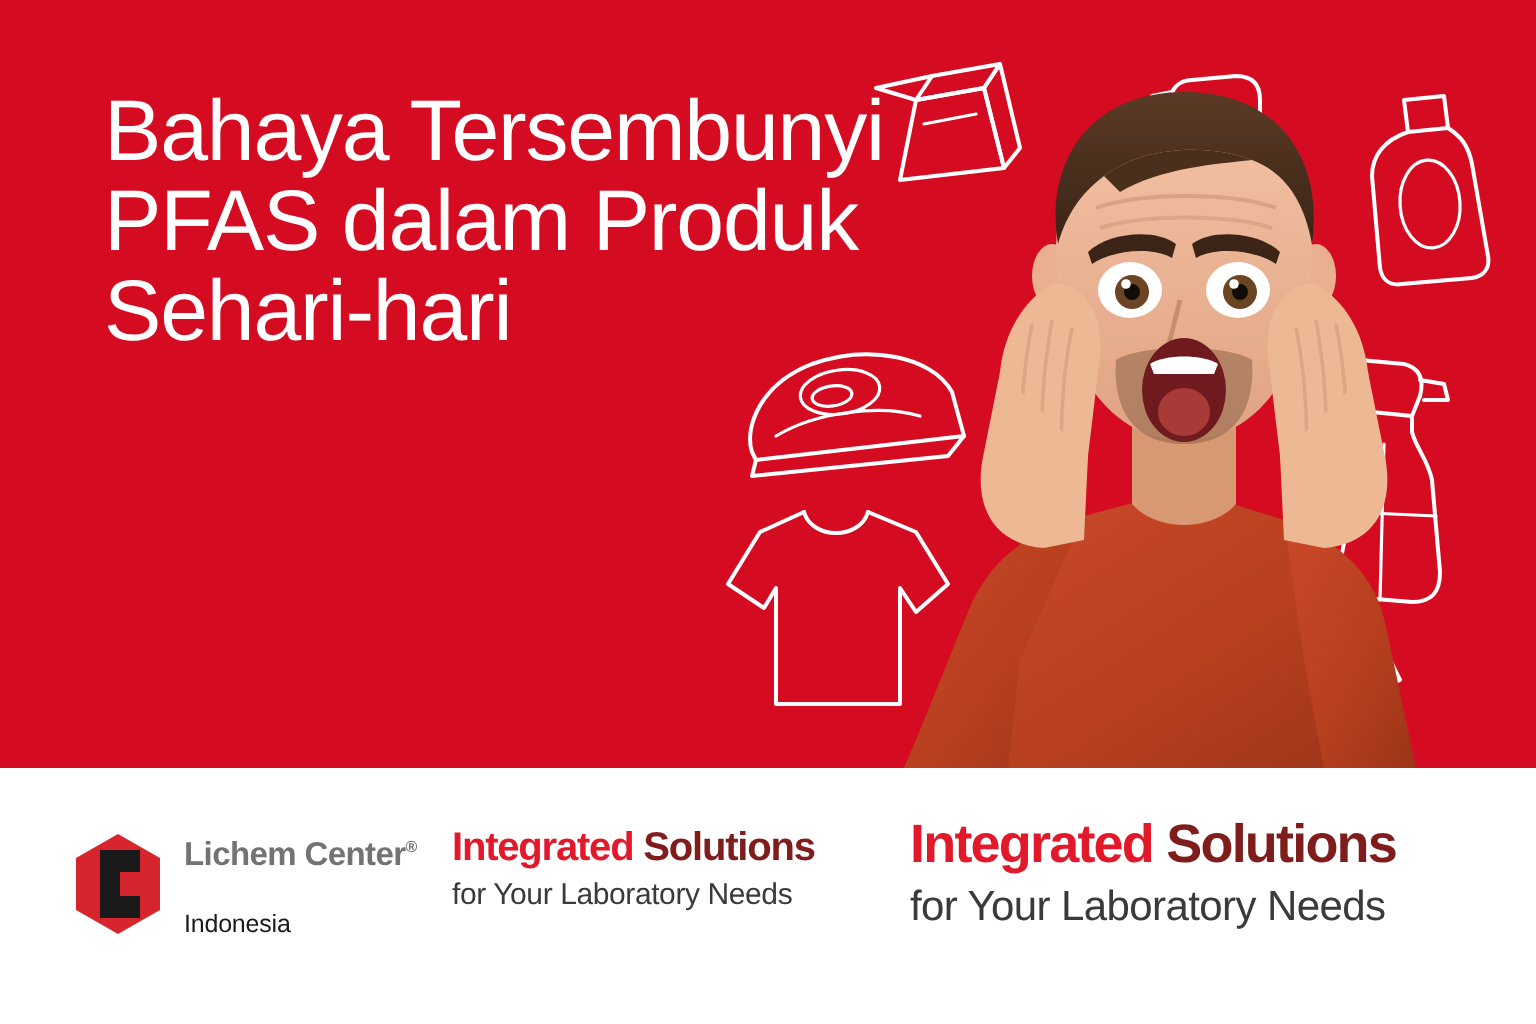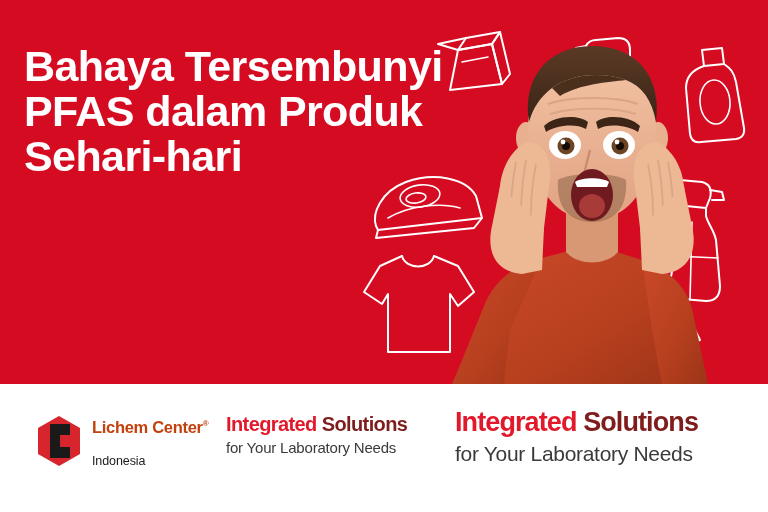--- a/index.html
+++ b/index.html
@@ -19,25 +19,25 @@
   
   .hero{
     position:absolute;left:0;top:0;
     width:768px;height:384px;
     background:#D50B22;
     overflow:hidden;
   }
 
   
   .headline{
-    position:absolute;left:24px;top:44px;
+    position:absolute;left:52px;top:44px;
     width:470px;
     color:#ffffff;
     font-size:43px;
-    font-weight:bold;
+    font-weight:normal;
     line-height:45px;
     letter-spacing:-0.6px;
     z-index:6;
     white-space:pre-line;
   }
 
   
   .art{position:absolute;left:0;top:0;width:768px;height:384px;z-index:3;}
   .art svg{position:absolute;overflow:visible;}
   .ln{fill:none;stroke:#ffffff;stroke-width:2;stroke-linecap:round;stroke-linejoin:round;}
@@ -71,21 +71,21 @@
   }
 
   
   .logo-lockup{
     position:absolute;left:36px;top:30px;
     display:flex;align-items:center;gap:10px;
   }
   .logo-mark{width:46px;height:52px;flex:0 0 auto;}
   .logo-words{display:flex;flex-direction:column;justify-content:center;}
   .logo-name{
-    font-size:16.5px;font-weight:bold;color:#c2410c;
+    font-size:16.5px;font-weight:bold;color:#737373;
     line-height:19px;letter-spacing:-0.3px;white-space:nowrap;
   }
   .logo-name .reg{font-size:8px;vertical-align:super;font-weight:bold;}
   .logo-sub{
     font-size:12.5px;color:#1a1a1a;line-height:16px;
     letter-spacing:-0.1px;margin-top:16px;
   }
 
   
   .tagline-sm{

